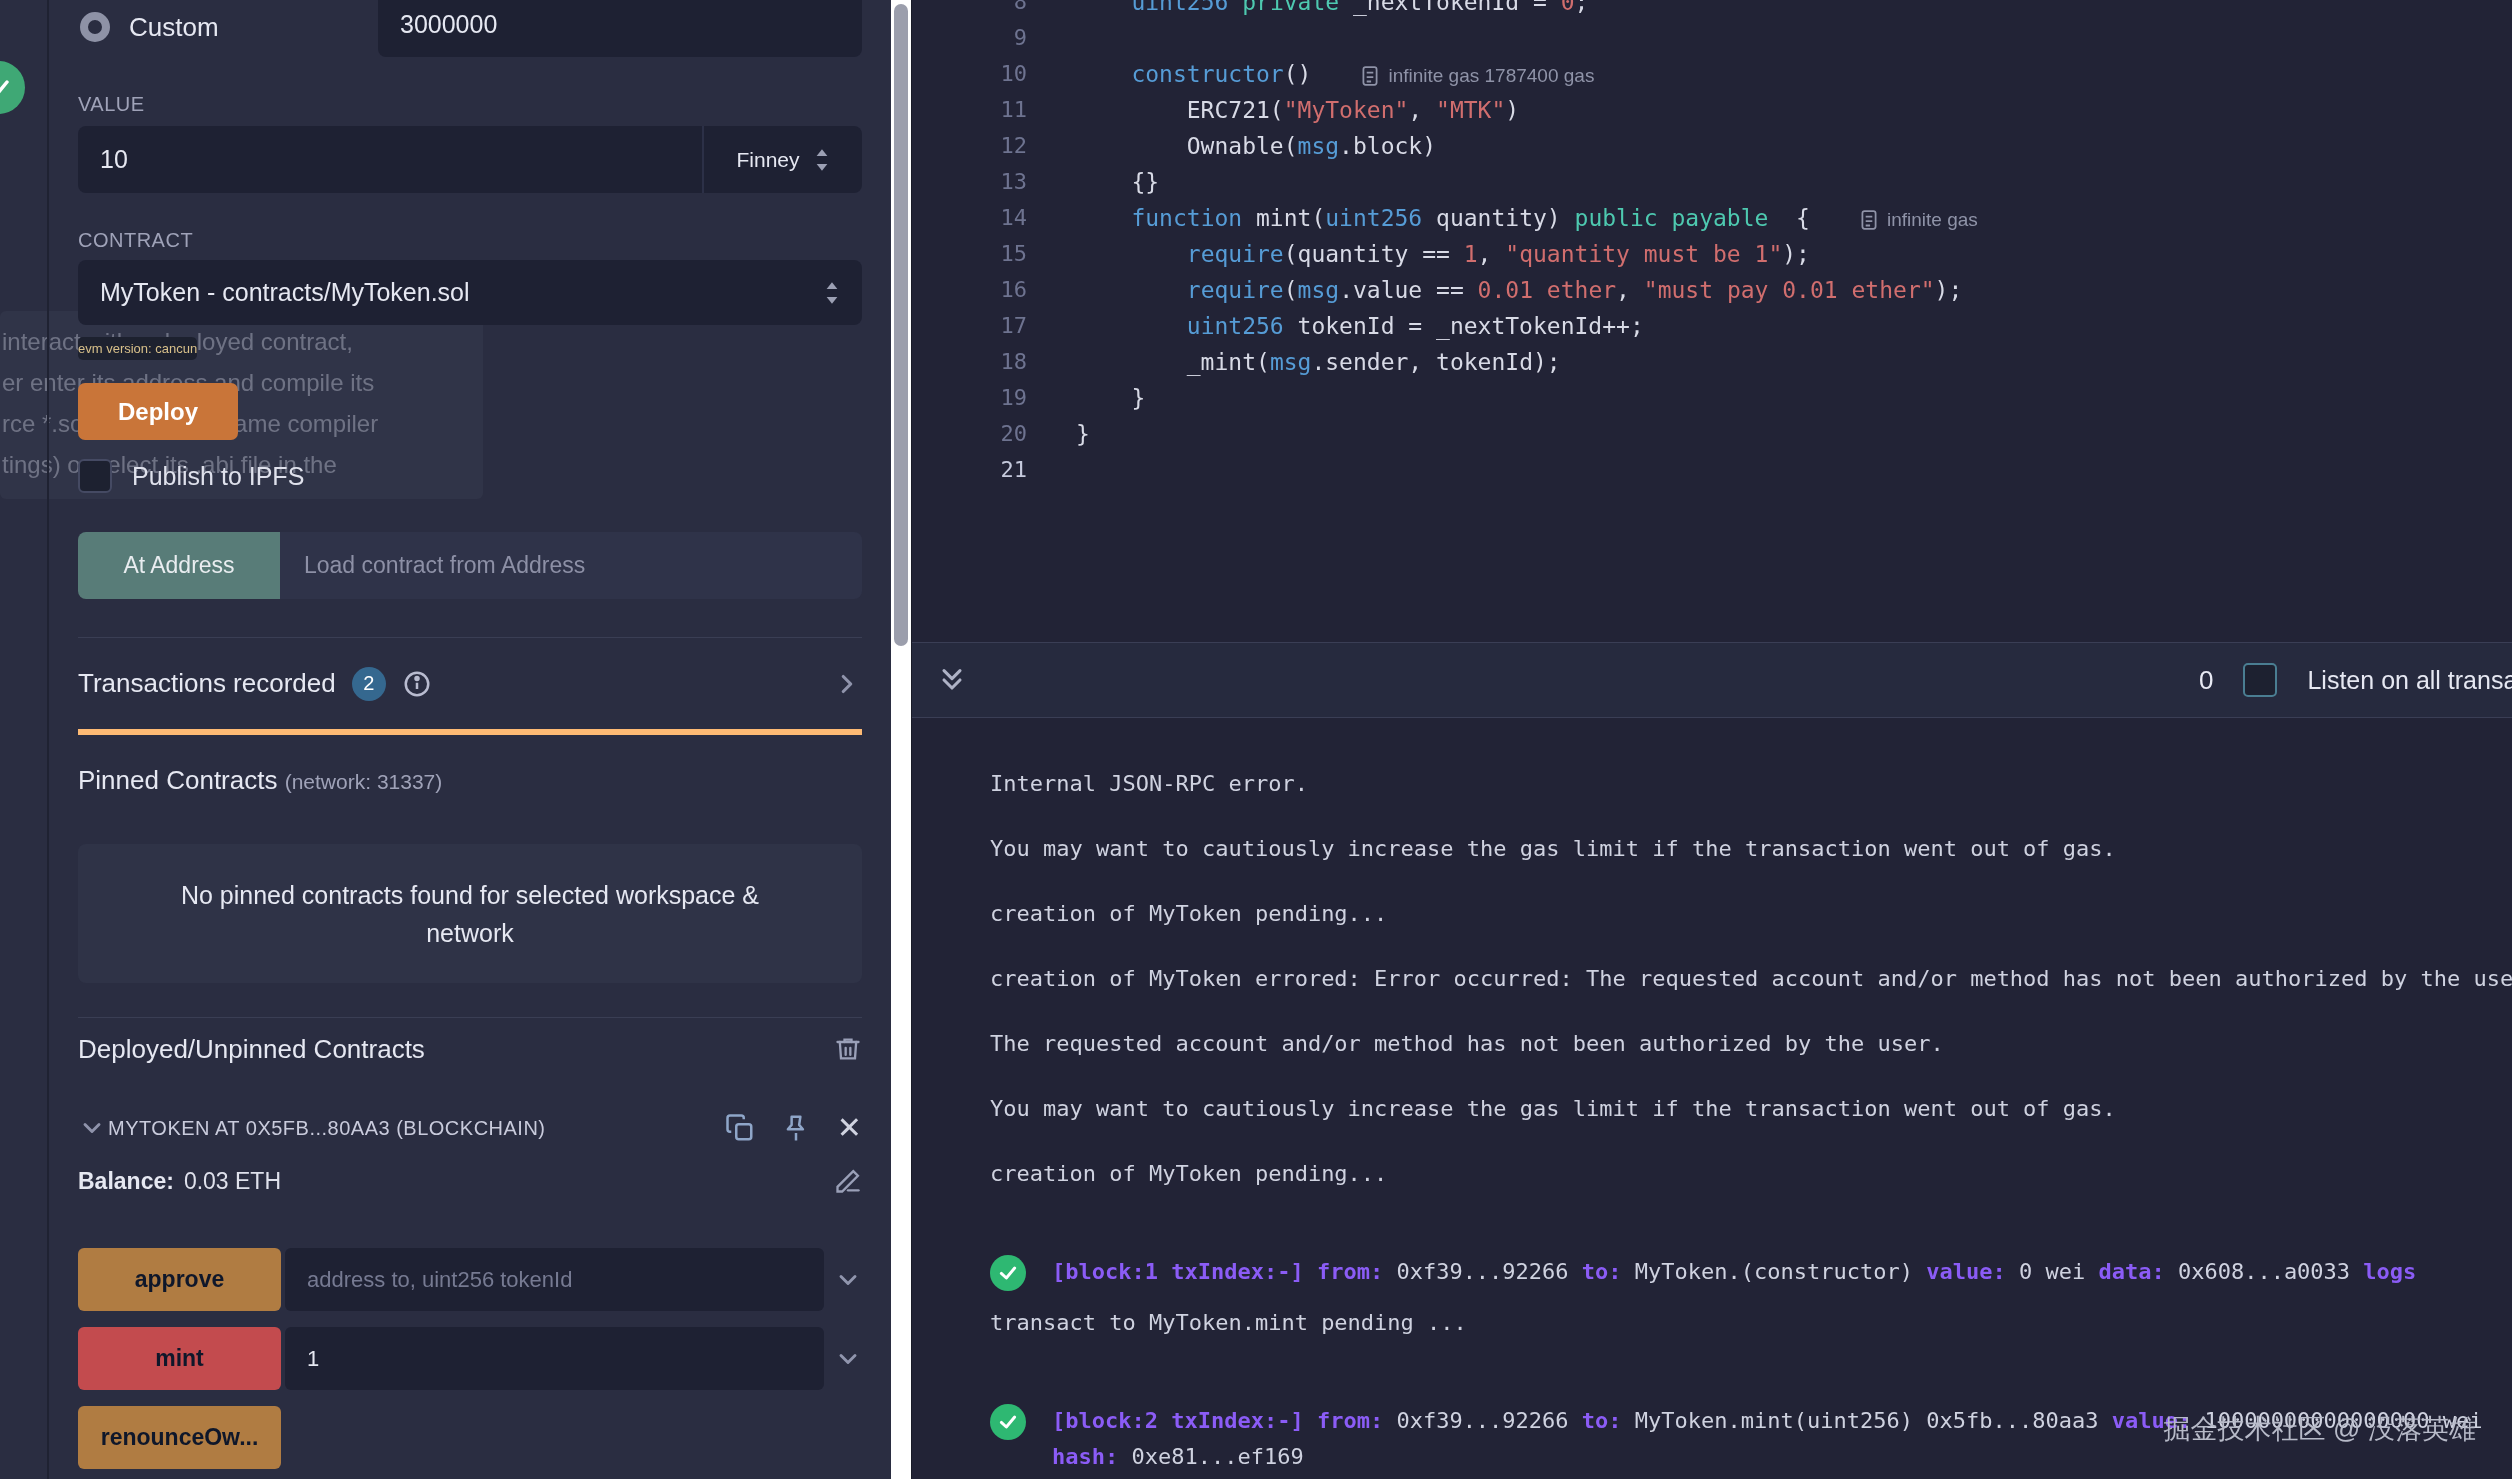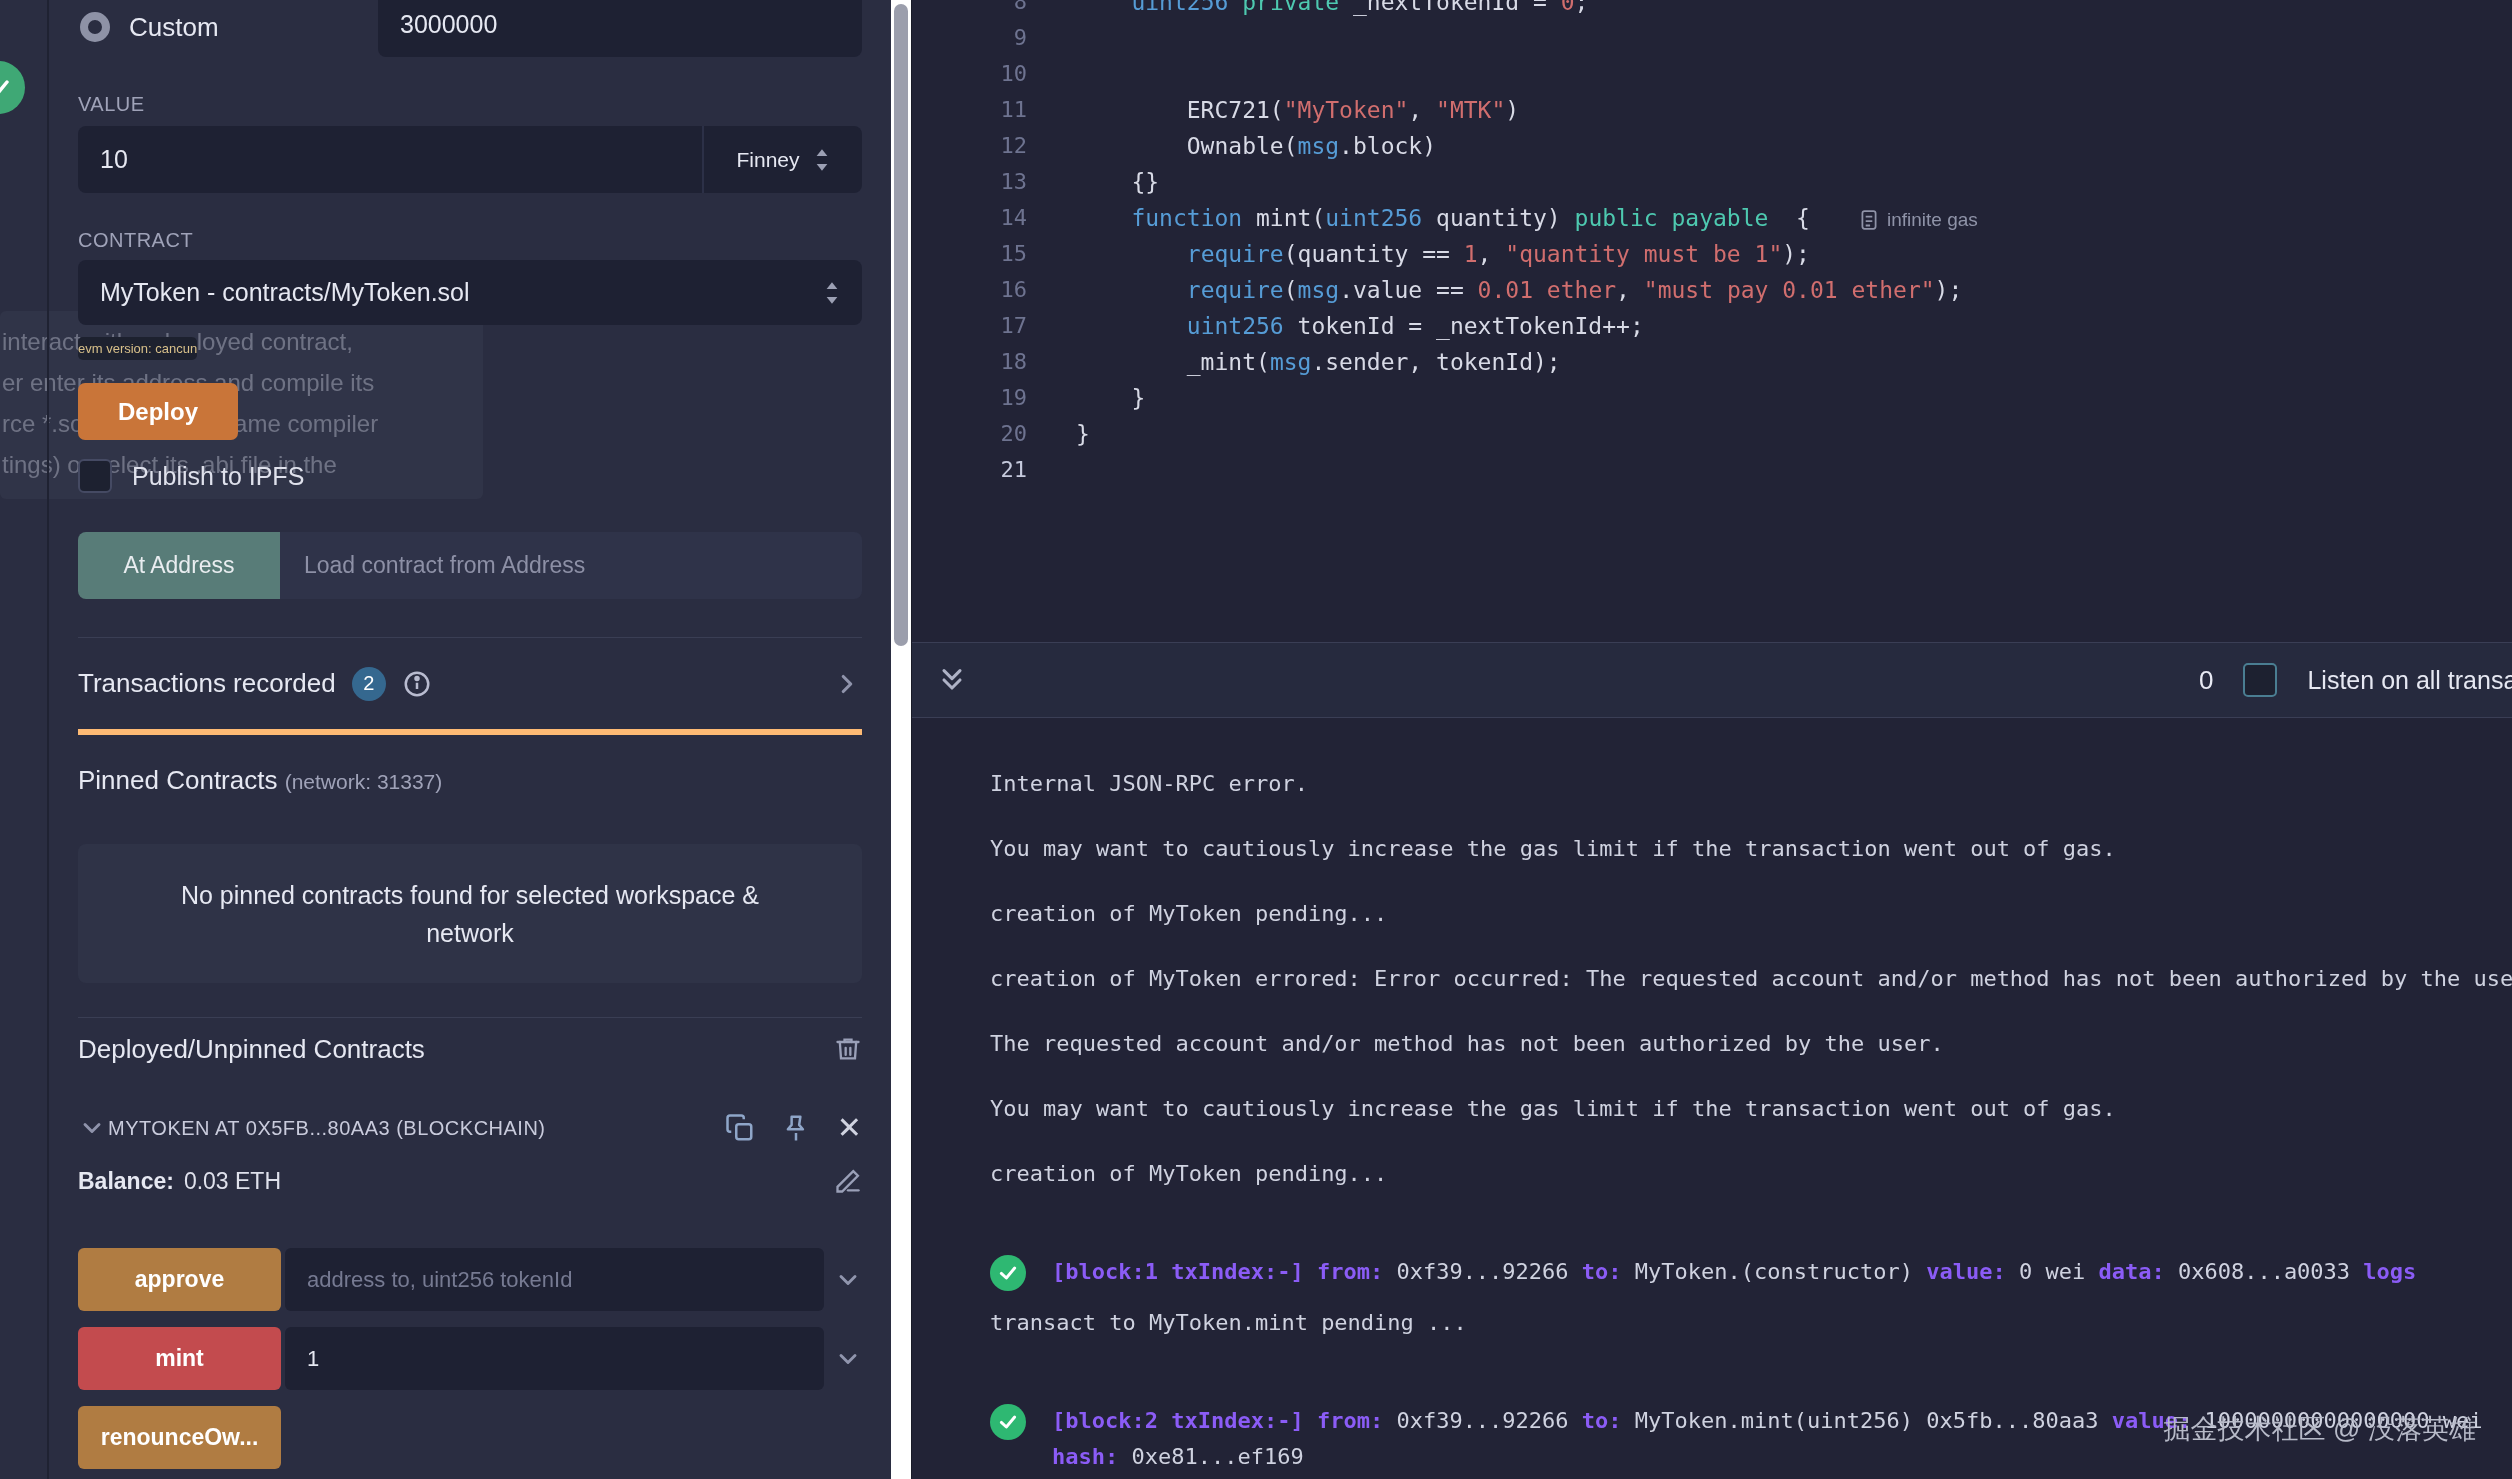--- a/index.html
+++ b/index.html
@@ -78,21 +78,21 @@
   .card-icons{margin-left:auto;display:flex;align-items:center;gap:26px;color:#8fa6c9}
   .card-icons .close{color:#d0d3e0;font-size:30px;line-height:30px;cursor:pointer}
   .icon-btn{cursor:pointer;display:flex}
   .balance-row{margin-top:18px;height:30px;display:flex;align-items:center;font-size:23px}
   .balance-label{font-weight:700;color:#e6e8f2}
   .balance-value{margin-left:10px;color:#dfe1ec}
   .edit-icon{margin-left:auto;color:#9aa0b8;display:flex;cursor:pointer}
 
   .fn-list{margin-top:52px;display:flex;flex-direction:column;gap:16px}
   .fn-row{height:63px;display:flex;align-items:center}
-  .fn-btn{width:203px;height:63px;border:none;border-radius:6px;color:#ffffff;font-size:23px;
+  .fn-btn{width:203px;height:63px;border:none;border-radius:6px;color:#0f172a;font-size:23px;
     font-weight:600;cursor:pointer;flex:none;font-family:inherit;overflow:hidden;white-space:nowrap}
   .fn-btn.warning{background:#b07c42}
   .fn-btn.danger{background:#c34b4e}
   .fn-input{flex:1;height:63px;margin-left:4px;background:#1e2133;border:none;border-radius:6px;
     color:#e6e8f2;font-size:22px;padding:0 22px;outline:none;min-width:0}
   .fn-chevron{margin-left:10px;color:#9095ad;display:flex;cursor:pointer;flex:none}
 
   
   #panel-scroll{position:absolute;left:891px;top:0;width:20px;height:100%;background:#ffffff;z-index:4}
   #panel-scroll .thumb{position:absolute;left:3px;top:4px;width:14px;height:642px;
@@ -313,20 +313,24 @@
           <div class="code-line">
             <div class="gutter">8</div>
             <div class="code-text"><span>    </span><span class="tok-kw">uint256</span><span> </span><span class="tok-mod">private</span><span> _nextTokenId = </span><span class="tok-num">0</span><span>;</span></div>
           </div>
           <div class="code-line">
             <div class="gutter">9</div>
             <div class="code-text"></div>
           </div>
           <div class="code-line">
             <div class="gutter">10</div>
+            <div class="code-text"><span>    </span><span class="tok-kw">constructor</span><span>()</span><span class="gas-badge"><svg width="18" height="22" viewBox="0 0 16 20" fill="none" stroke="#8f93a8" stroke-width="1.6">
+                  <rect x="2" y="2" width="12" height="16" rx="2"></rect>
+                  <path d="M5 7h6M5 11h6M5 15h4"></path>
+                </svg><span>infinite gas 1787400 gas</span></span></div>
           </div>
           <div class="code-line">
             <div class="gutter">11</div>
             <div class="code-text"><span>        ERC721(</span><span class="tok-str">"MyToken"</span><span>, </span><span class="tok-str">"MTK"</span><span>)</span></div>
           </div>
           <div class="code-line">
             <div class="gutter">12</div>
             <div class="code-text"><span>        Ownable(</span><span class="tok-kw">msg</span><span>.block)</span></div>
           </div>
           <div class="code-line">

